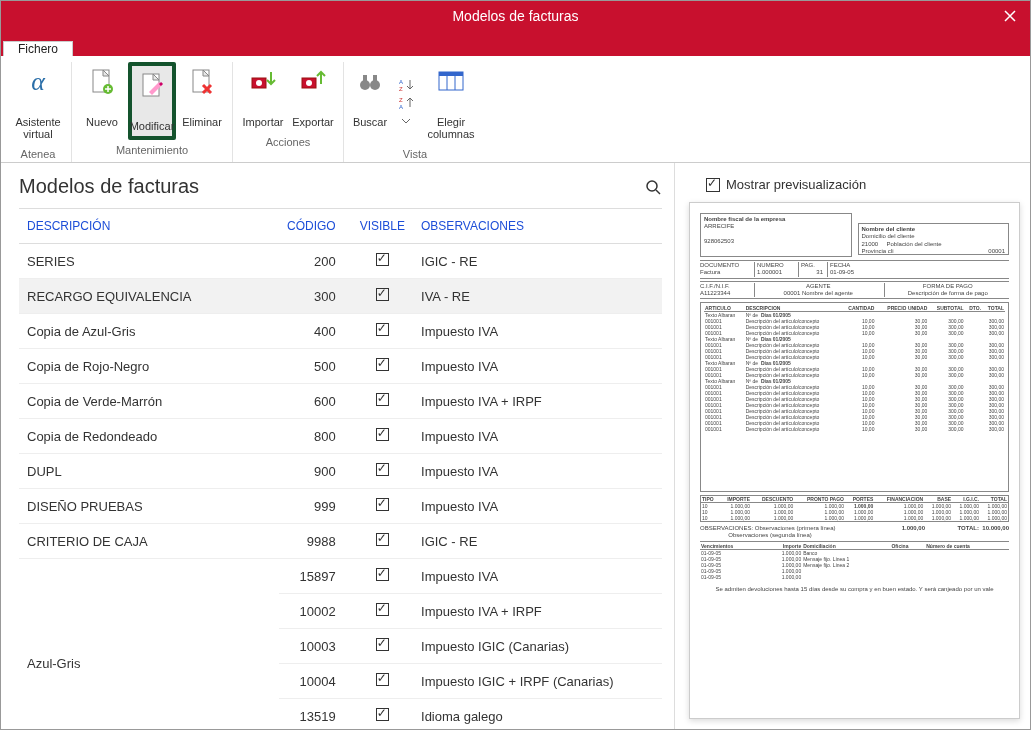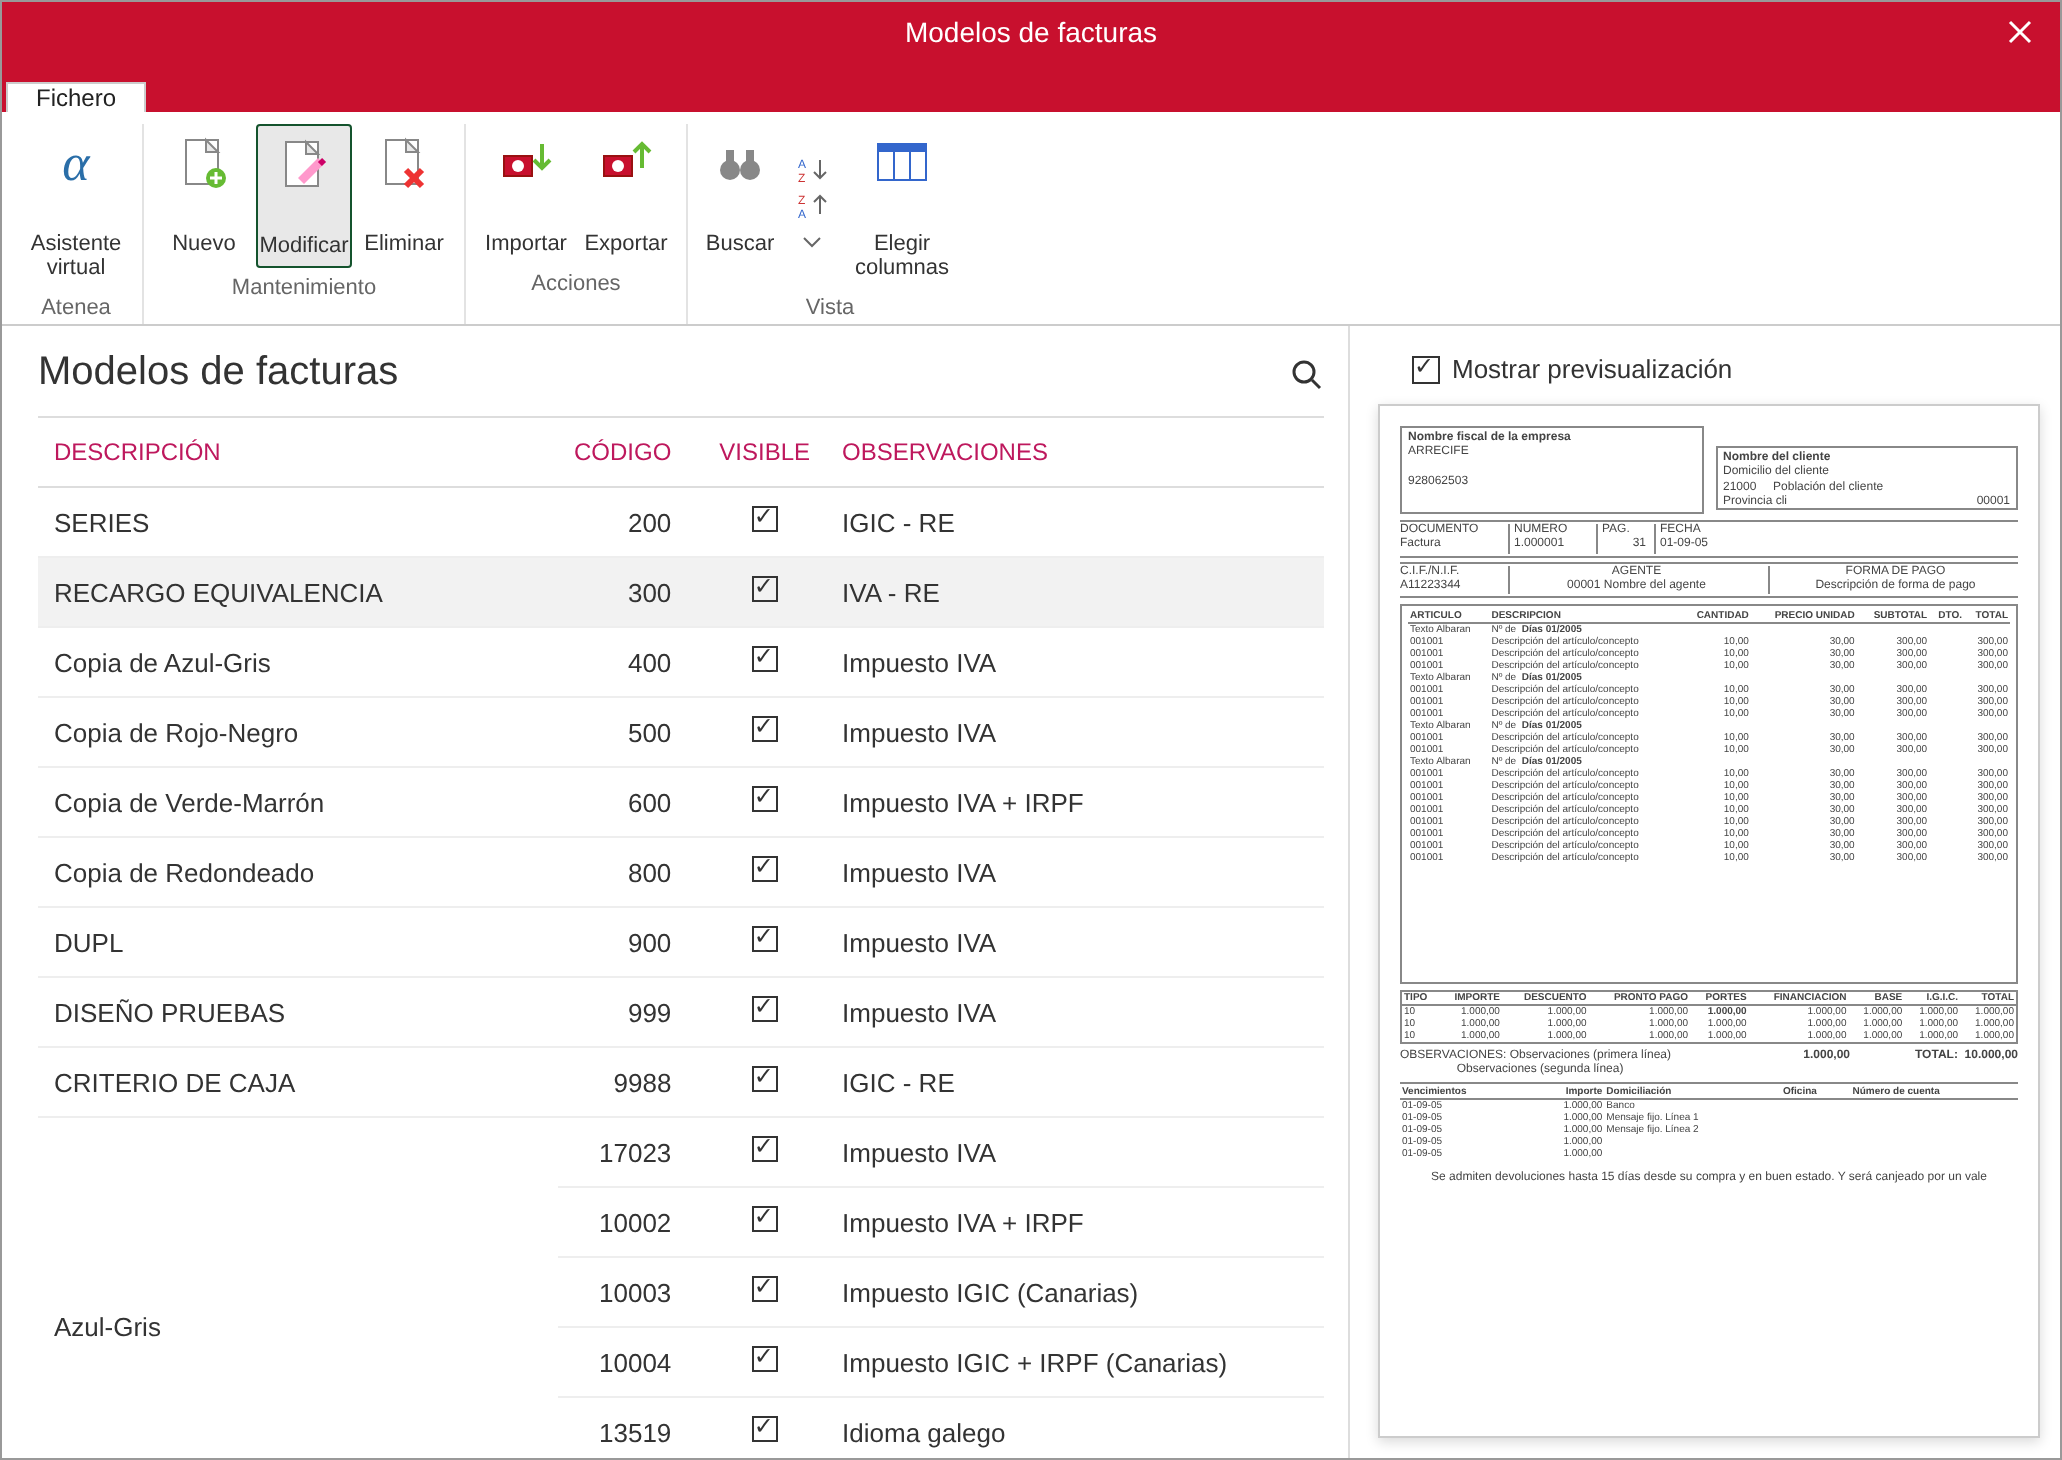--- a/index.html
+++ b/index.html
@@ -9,38 +9,38 @@
 .titlebar .close { position: absolute; right: 0; top: 0; width: 40px; height: 30px; display: flex; align-items: center; justify-content: center; font-size: 16px; cursor: pointer; }
 
 .tabbar { background: #c8102e; height: 25px; display: flex; align-items: flex-end; }
 .tab { background: #fff; color: #222; padding: 0 14px; font-size: 12px; border: 1px solid #ccc; border-bottom: none; margin-left: 2px; }
 
 .ribbon { background: #fff; border-bottom: 1px solid #ccc; display: flex; padding: 6px 4px 0 4px; gap: 0; }
 .ribbon-group { display: flex; flex-direction: column; align-items: center; padding: 0 6px 2px 6px; border-right: 1px solid #e3e3e3; }
 .ribbon-group:last-child { border-right: none; }
 .ribbon-buttons { display: flex; gap: 2px; }
 .ribbon-btn { width: 48px; display: flex; flex-direction: column; align-items: center; justify-content: flex-start; padding: 4px 2px; cursor: pointer; border-radius: 2px; }
-.ribbon-btn.selected { background: #e8e8e8; border: 1px solid #14532d; }
+.ribbon-btn.selected { background: #e8e8e8; border: 4px solid #14532d; }
 .ribbon-btn .ic { width: 32px; height: 32px; display: flex; align-items: center; justify-content: center; }
 .ribbon-btn .lbl { font-size: 11px; text-align: center; margin-top: 18px; line-height: 1.1; }
 .ribbon-group-label { font-size: 11px; color: #666; margin-top: 4px; }
 .ribbon-side { display: flex; flex-direction: column; justify-content: center; gap: 2px; padding: 0 4px; }
 .ribbon-side .mini { width: 20px; height: 16px; display: flex; align-items: center; justify-content: center; font-size: 11px; cursor: pointer; }
 
 .content { flex: 1; display: flex; overflow: hidden; }
 .left { flex: 1; display: flex; flex-direction: column; border-right: 1px solid #ddd; padding: 12px 12px 0 18px; overflow: hidden; }
 .left-header { display: flex; justify-content: space-between; align-items: center; margin-bottom: 10px; }
 .left-title { font-size: 20px; font-weight: 400; color: #333; }
 .search-wrap { display: flex; align-items: center; gap: 6px; }
 .search-input { border: none; border-bottom: 1px solid #aaa; padding: 3px 4px; font-size: 12px; color: #888; width: 180px; background: transparent; outline: none; }
 .search-ic { width: 18px; height: 18px; cursor: pointer; }
 
 .table-wrap { flex: 1; overflow-y: scroll; border-top: 1px solid #ddd; }
 .table { width: 100%; border-collapse: collapse; }
-.table th { text-align: left; font-weight: 400; font-size: 12px; padding: 10px 8px; border-bottom: 1px solid #ddd; background: #fff; position: sticky; top: 0; color: #be185d; }
+.table th { text-align: left; font-weight: 400; font-size: 12px; padding: 10px 8px; border-bottom: 1px solid #ddd; background: #fff; position: sticky; top: 0; color: #1d4ed8; }
 .table th.colcode, .table td.colcode { text-align: right; padding-right: 16px; }
 .table th.colvis, .table td.colvis { text-align: center; }
 .table td { padding: 9px 8px; border-bottom: 1px solid #eee; font-size: 13px; }
 .table tr.selrow td { background: #f2f2f2; }
 .chk { display: inline-block; width: 13px; height: 13px; border: 1px solid #333; position: relative; }
 .chk::after { content: "✓"; position: absolute; top: -3px; left: 0px; font-size: 12px; }
 
 .right { width: 355px; padding: 14px 10px 10px 14px; display: flex; flex-direction: column; }
 .preview-chk { display: flex; align-items: center; gap: 6px; font-size: 13px; margin-bottom: 10px; padding-left: 17px; }
 .preview-chk .chk { width: 14px; height: 14px; }
@@ -277,21 +277,21 @@
               <td>Impuesto IVA</td>
             </tr>
             <tr>
               <td>CRITERIO DE CAJA</td>
               <td class="colcode">9988</td>
               <td class="colvis"><span class="chk"></span></td>
               <td>IGIC - RE</td>
             </tr>
             <tr>
               <td class="desc" rowspan="6" style="vertical-align: middle;">Azul-Gris</td>
-              <td class="colcode">17023</td>
+              <td class="colcode">15897</td>
               <td class="colvis"><span class="chk"></span></td>
               <td>Impuesto IVA</td>
             </tr>
             <tr>
               <td class="colcode">10002</td>
               <td class="colvis"><span class="chk"></span></td>
               <td>Impuesto IVA + IRPF</td>
             </tr>
             <tr>
               <td class="colcode">10003</td>

